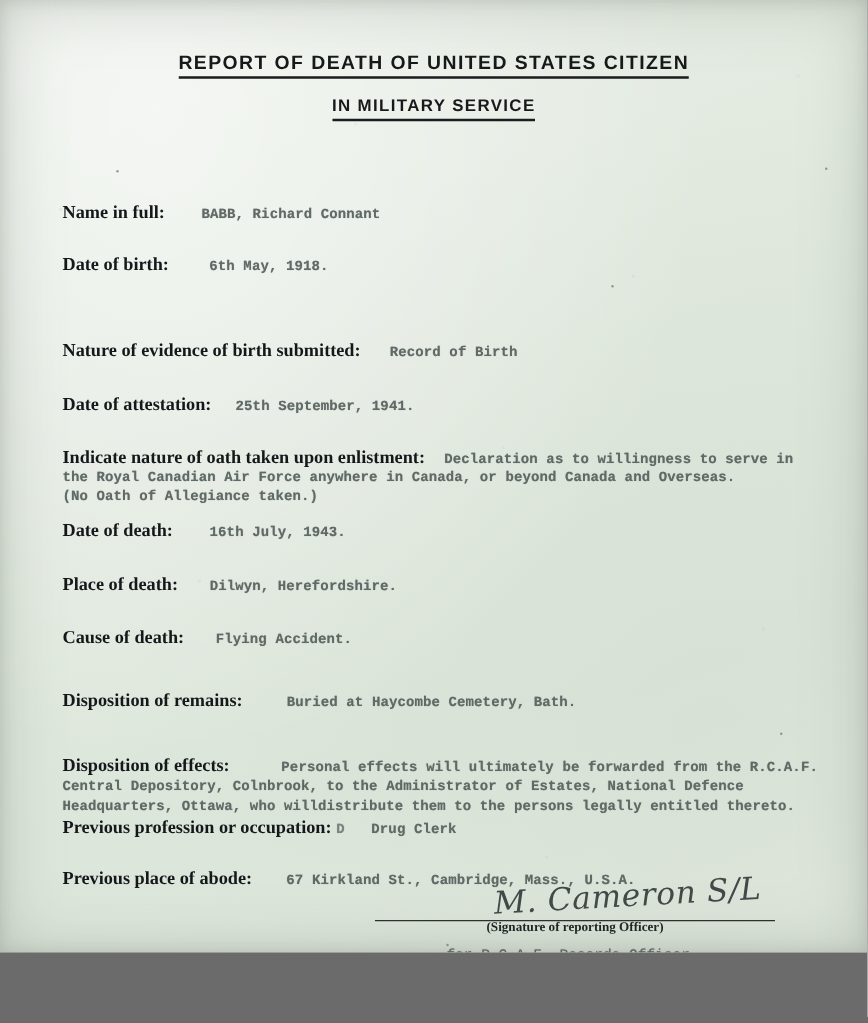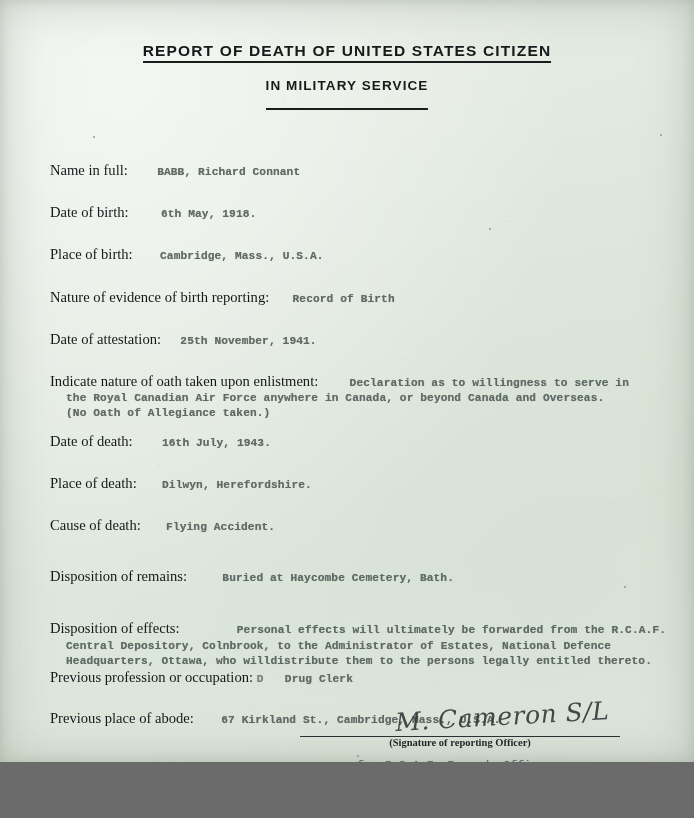--- a/index.html
+++ b/index.html
@@ -74,41 +74,42 @@
     text-align: center;
   }
   .doc-subtitle {
     display: inline-block;
     font-family: "Liberation Sans", sans-serif;
     font-weight: bold;
     font-size: 13.5px;
     letter-spacing: 1.1px;
     color: #17191a;
     border-bottom: 2px solid #1a1c1d;
-    padding-bottom: 14px;
+    padding-bottom: 2px;
     line-height: 1.1;
   }
 
   
   .form-body {
     position: absolute;
     left: 50px;
     top: 163px;
     right: 12px;
   }
   .row {
     position: relative;
     font-size: 14.6px;
     color: #15181a;
     line-height: 1.0;
     white-space: nowrap;
   }
   .label {
     font-family: "Liberation Serif", serif;
     color: #15181a;
+    font-weight: bold;
   }
   
   .typed {
     font-family: "Liberation Mono", monospace;
     font-weight: bold;
     font-size: 11.2px;
     letter-spacing: .1px;
     color: #555f5c;
     opacity: .92;
     text-shadow: 0 0 .7px rgba(60,70,66,.55);
@@ -116,21 +117,21 @@
   .typed.dim { color: #6a7370; opacity: .85; }
 
   .gap-lg { height: 27px; }
   .gap-sm { height: 14px; }
 
   .para {
     font-size: 14.6px;
     color: #15181a;
     line-height: 1.0;
   }
-  .para .typed { display: inline; margin-left: 16px; }
+  .para .typed { display: inline; }
   .cont {
     display: block;
     margin-top: 4px;
     white-space: nowrap;
   }
 
   
   .sig-area {
     position: absolute;
     left: 300px;
@@ -232,38 +233,33 @@
     </div>
     <div class="gap-lg"></div>
 
     <div class="row">
       <span class="label">Date of birth:</span>
       <span style="display:inline-block;width:25px"></span>
       <span class="typed">6th May, 1918.</span>
     </div>
     <div class="gap-lg"></div>
 
-    <div class="row">
-      <span class="label">Place of birth:</span>
-      <span style="display:inline-block;width:20px"></span>
-      <span class="typed">Cambridge, Mass., U.S.A.</span>
-    </div>
-    <div class="gap-lg"></div>
-
-    <div class="row">
-      <span class="label">Nature of evidence of birth reporting:</span>
+    <div class="gap-lg"></div>
+
+    <div class="row">
+      <span class="label">Nature of evidence of birth submitted:</span>
       <span style="display:inline-block;width:16px"></span>
       <span class="typed">Record of Birth</span>
     </div>
     <div class="gap-lg"></div>
 
     <div class="row">
       <span class="label">Date of attestation:</span>
       <span style="display:inline-block;width:12px"></span>
-      <span class="typed">25th November, 1941.</span>
+      <span class="typed">25th September, 1941.</span>
     </div>
     <div class="gap-lg"></div>
 
     <div class="para">
       <span class="label">Indicate nature of oath taken upon enlistment:</span>
       <span style="display:inline-block;width:8px"></span>
       <span class="typed">Declaration as to willingness to serve in</span>
       <span class="typed cont">the Royal Canadian Air Force anywhere in Canada, or beyond Canada and Overseas.</span>
       <span class="typed cont">(No Oath of Allegiance taken.)</span>
     </div>

